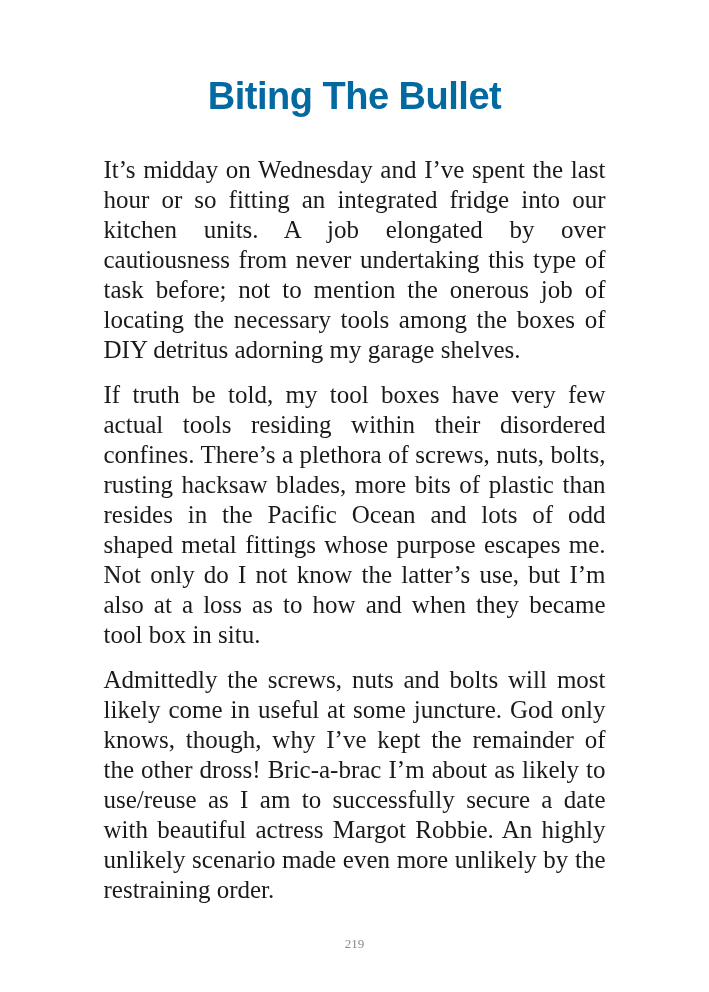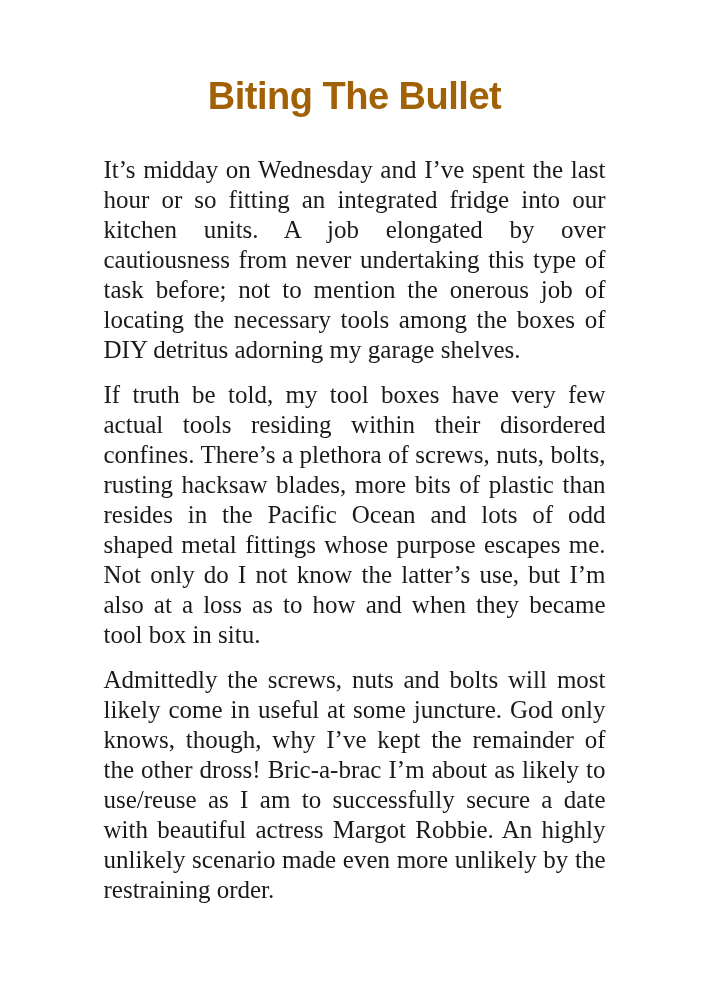--- a/index.html
+++ b/index.html
@@ -14,21 +14,21 @@
     background: #ffffff;
     overflow: hidden;
   }
   .title {
     margin: 73px 0 0 0;
     font-family: "Liberation Sans", "DejaVu Sans", sans-serif;
     font-weight: 700;
     font-size: 38px;
     line-height: 46px;
     text-align: center;
-    color: #a16207;
+    color: #0369a1;
     letter-spacing: -0.5px;
   }
   .body-text {
     width: 502px;
     margin: 36px auto 0 auto;
     font-family: "Liberation Serif", "DejaVu Serif", serif;
     font-size: 25px;
     line-height: 30px;
     text-align: justify;
     color: #1a1a1a;
@@ -53,14 +53,15 @@
 <div class="page">
 
   <h1 class="title">Biting The Bullet</h1>
 
   <div class="body-text">
     <p>It’s midday on Wednesday and I’ve spent the last hour or so fitting an integrated fridge into our kitchen units. A job elongated by over cautiousness from never undertaking this type of task before; not to mention the onerous job of locating the necessary tools among the boxes of DIY detritus adorning my garage shelves.</p>
     <p>If truth be told, my tool boxes have very few actual tools residing within their disordered confines. There’s a plethora of screws, nuts, bolts, rusting hacksaw blades, more bits of plastic than resides in the Pacific Ocean and lots of odd shaped metal fittings whose purpose escapes me. Not only do I not know the latter’s use, but I’m also at a loss as to how and when they became tool box in situ.</p>
     <p>Admittedly the screws, nuts and bolts will most likely come in useful at some juncture. God only knows, though, why I’ve kept the remainder of the other dross! Bric-a-brac I’m about as likely to use/reuse as I am to successfully secure a date with beautiful actress Margot Robbie. An highly unlikely scenario made even more unlikely by the restraining order.</p>
   </div>
 
+  <div class="page-number">219</div>
 
 </div>
 
 </body></html>

